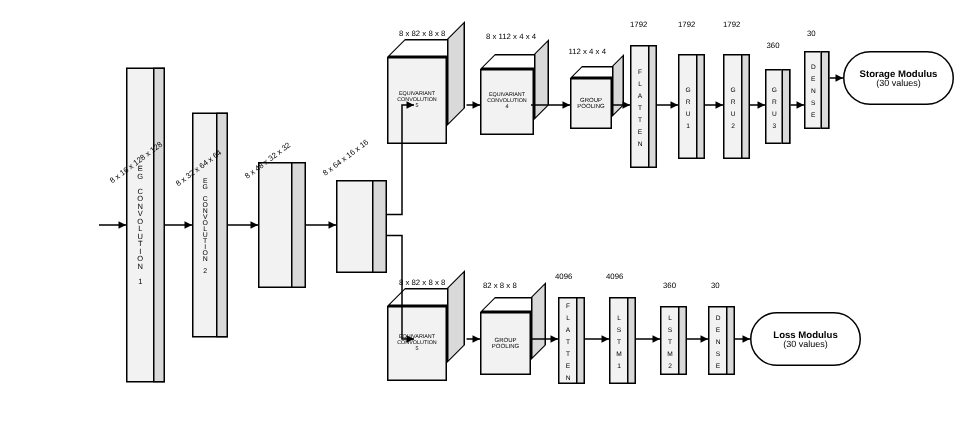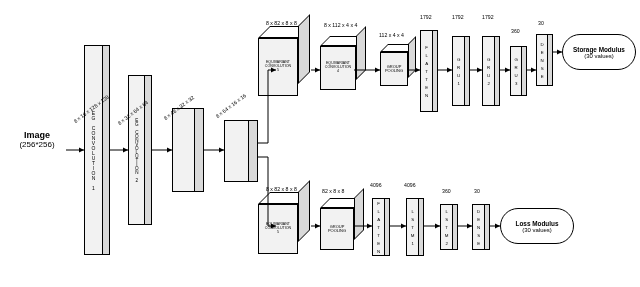--- a/index.html
+++ b/index.html
@@ -96,24 +96,20 @@
     <line x1="424" y1="226" x2="440" y2="226" stroke="#000" stroke-width="1"></line>
     <polygon points="440,226 435,223.5 435,228.5" fill="#000"></polygon>
 
     <line x1="458" y1="226" x2="472" y2="226" stroke="#000" stroke-width="1"></line>
     <polygon points="472,226 467,223.5 467,228.5" fill="#000"></polygon>
 
     <line x1="490" y1="226" x2="500" y2="226" stroke="#000" stroke-width="1"></line>
     <polygon points="500,226 495,223.5 495,228.5" fill="#000"></polygon>
   </svg>
 
-  <div class="abs" style="left:6px;top:130px;width:62px;text-align:center;">
-    <div style="font-size:9px;font-weight:bold;">Image</div>
-    <div style="font-size:8px;">(256*256)</div>
-  </div>
 
   <div class="abs" style="left:84px;top:45px;width:26px;height:210px;">
     <div class="sheet" style="left:0;top:0;width:26px;height:210px;"></div>
     <div class="sheet" style="left:18px;top:0;width:8px;height:210px;background:#d9d9d9;"></div>
     <div class="vtext" style="width:18px;">
       <span style="font-size:5px;">EG&nbsp;CONVOLUTION&nbsp;1</span>
     </div>
   </div>
   <div class="dimlbl rot" style="left:76px;top:118px;transform:rotate(-37deg);">8 x 16 x 128 x 128</div>
 

